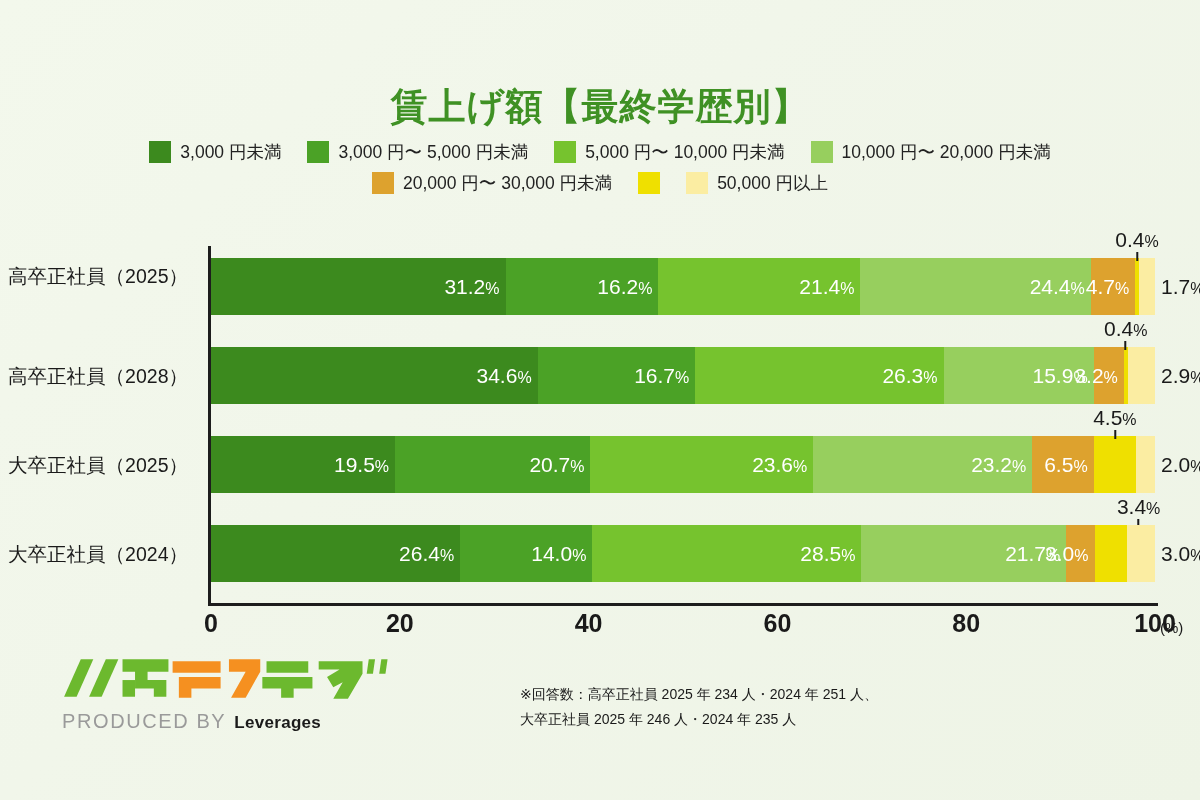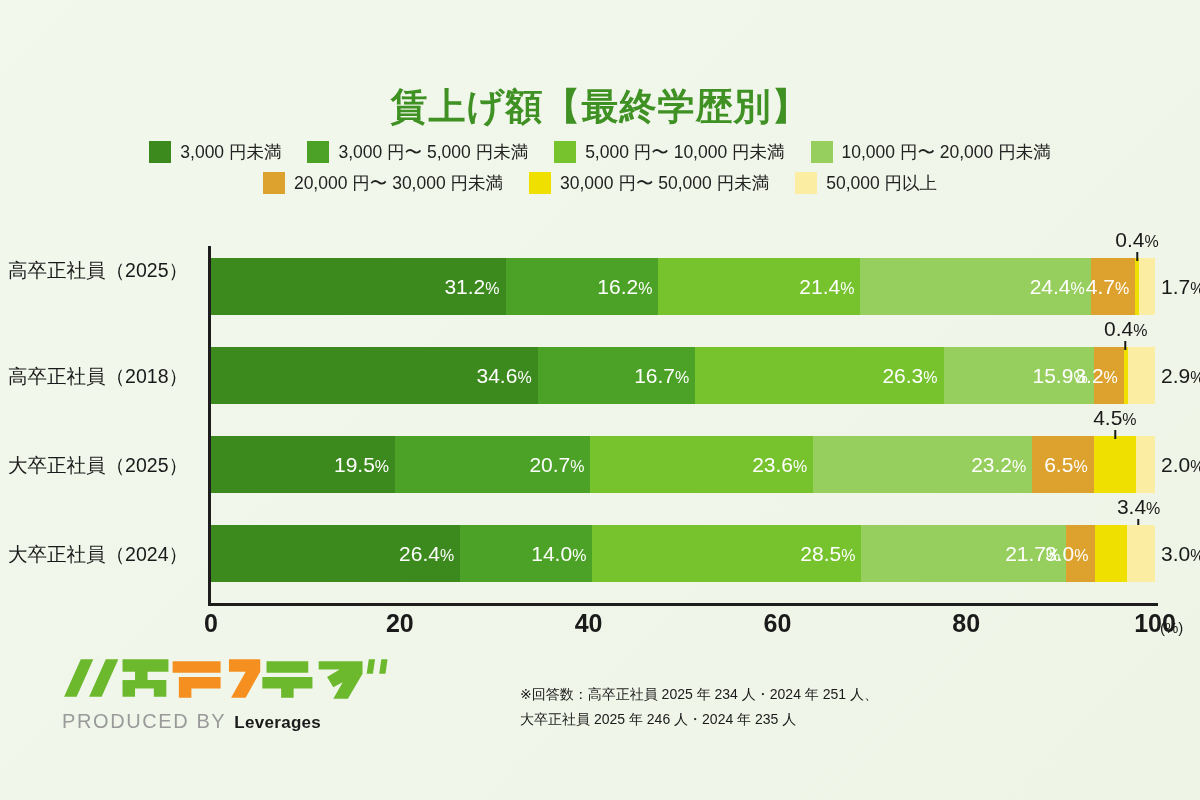--- a/index.html
+++ b/index.html
@@ -147,32 +147,31 @@
           <span class="legend-label">10,000 円〜 20,000 円未満</span>
         </div>
       </div>
     <div class="legend-row" id="legend-row-2">
         <div class="legend-item">
           <span class="swatch" style="background: rgb(221, 162, 46);"></span>
           <span class="legend-label">20,000 円〜 30,000 円未満</span>
         </div>
         <div class="legend-item">
           <span class="swatch" style="background: rgb(239, 224, 0);"></span>
-          <span class="legend-label">30,000 円〜 50,000 円未満</span>
         </div>
         <div class="legend-item">
           <span class="swatch" style="background: rgb(251, 237, 162);"></span>
           <span class="legend-label">50,000 円以上</span>
         </div>
       </div>
   </div>
 
   <div class="ylabels" id="ylabels">
-      <div class="ylabel" style="top: 24px;">高卒正社員（2025）</div>
-      <div class="ylabel" style="top: 129.5px;">高卒正社員（2018）</div>
+      <div class="ylabel" style="top: 30px;">高卒正社員（2025）</div>
+      <div class="ylabel" style="top: 129.5px;">高卒正社員（2028）</div>
       <div class="ylabel" style="top: 218.5px;">大卒正社員（2025）</div>
       <div class="ylabel" style="top: 307.5px;">大卒正社員（2024）</div>
     </div>
 
   <div class="chart">
     <div class="axis-v"></div>
     <div class="axis-h"></div>
     <div class="rows" id="rows">
         <div class="row" style="top: 12px;">
           <div class="seg" style="background: rgb(60, 138, 30); width: 31.2%;">

